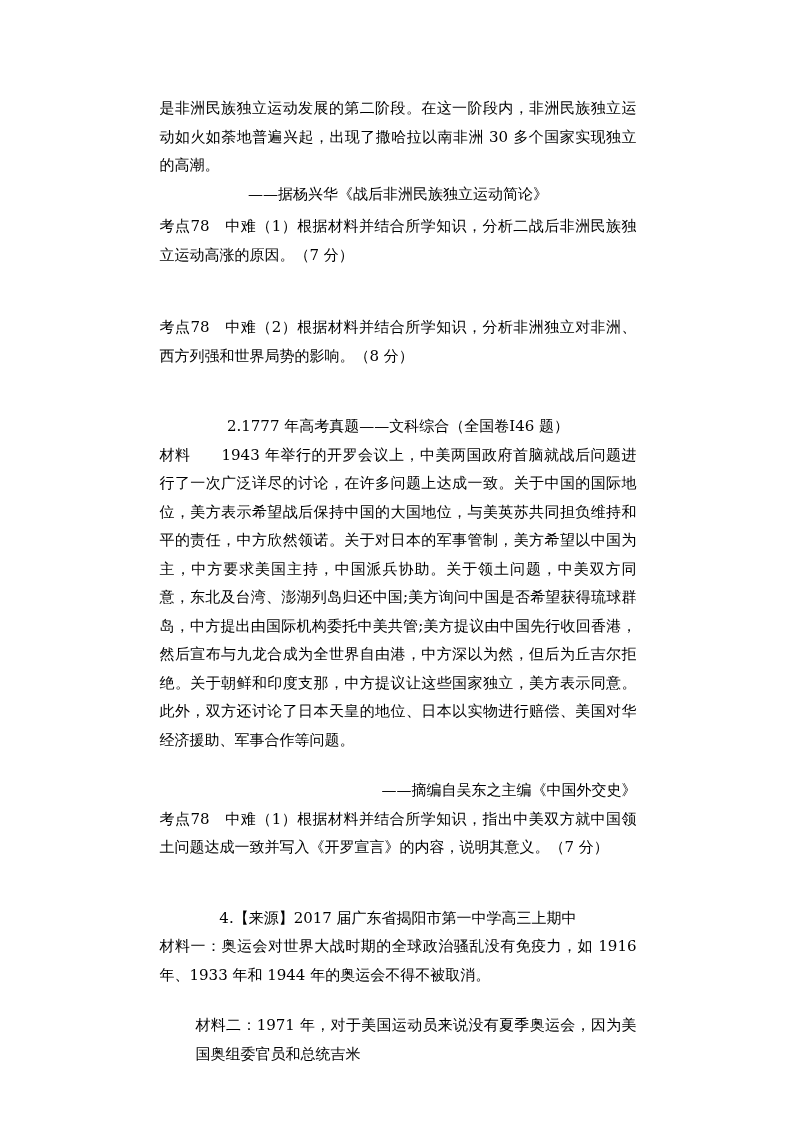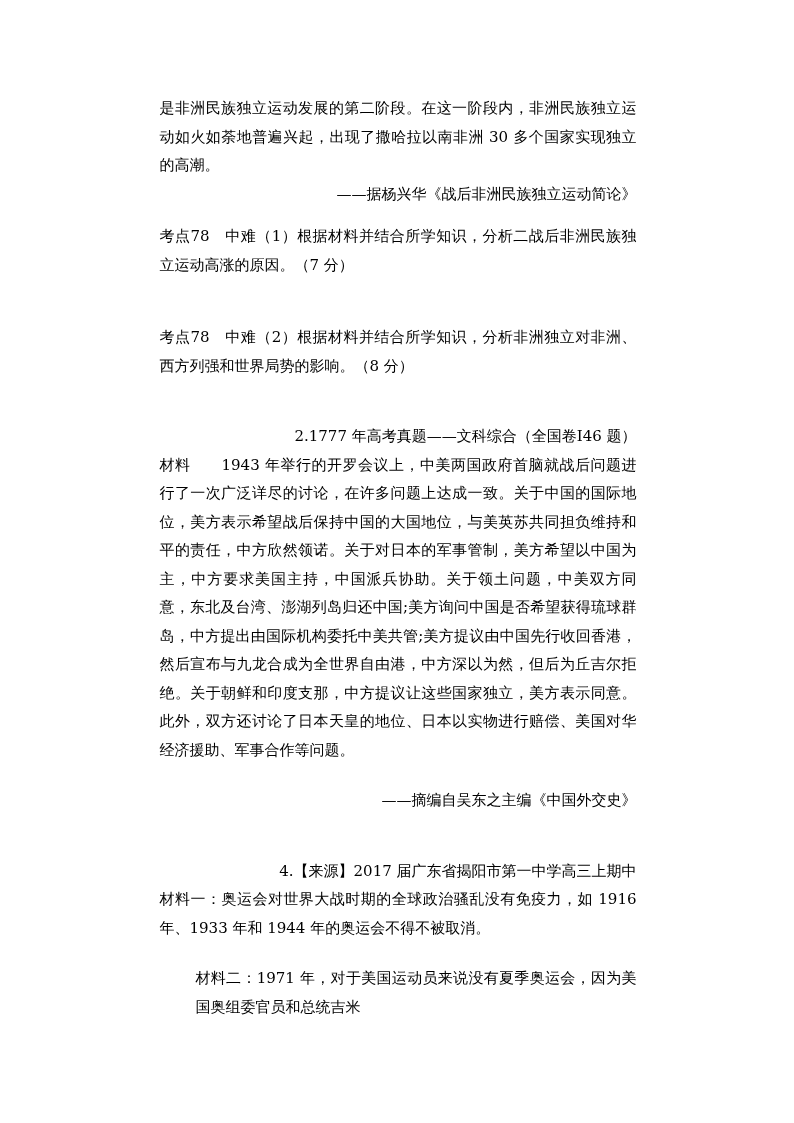--- a/index.html
+++ b/index.html
@@ -20,23 +20,23 @@
     line-height: 28.5px;
     color: #000000;
     overflow: hidden;
   }
   .para {
     margin: 0;
     text-align: justify;
     text-justify: inter-ideograph;
     word-break: break-all;
   }
-  .left  { text-align: right; }
+  .left  { text-align: center; }
   .right { text-align: right; }
-  .gap-xs { margin-top: 14px; }
+  .gap-xs { margin-top: 4px; }
   .gap-sm { margin-top: 22px; margin-left: 36px; }
   .gap    { margin-top: 44px; }
   .gap-lg { margin-top: 42px; }
 </style>
 </head>
 <body>
 
 <div class="page">
 
   <p class="para">是非洲民族独立运动发展的第二阶段。在这一阶段内，非洲民族独立运动如火如荼地普遍兴起，出现了撒哈拉以南非洲 30 多个国家实现独立的高潮。</p>
@@ -46,20 +46,21 @@
   <p class="para gap-xs">考点78　中难（1）根据材料并结合所学知识，分析二战后非洲民族独立运动高涨的原因。（7 分）</p>
 
   <p class="para gap">考点78　中难（2）根据材料并结合所学知识，分析非洲独立对非洲、西方列强和世界局势的影响。（8 分）</p>
 
   <p class="para left gap-lg">2.1777 年高考真题——文科综合（全国卷Ⅰ46 题）</p>
 
   <p class="para">材料　　1943 年举行的开罗会议上，中美两国政府首脑就战后问题进行了一次广泛详尽的讨论，在许多问题上达成一致。关于中国的国际地位，美方表示希望战后保持中国的大国地位，与美英苏共同担负维持和平的责任，中方欣然领诺。关于对日本的军事管制，美方希望以中国为主，中方要求美国主持，中国派兵协助。关于领土问题，中美双方同意，东北及台湾、澎湖列岛归还中国;美方询问中国是否希望获得琉球群岛，中方提出由国际机构委托中美共管;美方提议由中国先行收回香港，然后宣布与九龙合成为全世界自由港，中方深以为然，但后为丘吉尔拒绝。关于朝鲜和印度支那，中方提议让这些国家独立，美方表示同意。此外，双方还讨论了日本天皇的地位、日本以实物进行赔偿、美国对华经济援助、军事合作等问题。</p>
 
   <p class="para right gap-sm">——摘编自吴东之主编《中国外交史》</p>
 
+  <p class="para">考点78　中难（1）根据材料并结合所学知识，指出中美双方就中国领土问题达成一致并写入《开罗宣言》的内容，说明其意义。（7 分）</p>
 
 
   <p class="para left gap-lg">4.【来源】2017 届广东省揭阳市第一中学高三上期中</p>
 
   <p class="para">材料一：奥运会对世界大战时期的全球政治骚乱没有免疫力，如 1916 年、1933 年和 1944 年的奥运会不得不被取消。</p>
 
   <p class="para gap-sm">材料二：1971 年，对于美国运动员来说没有夏季奥运会，因为美国奥组委官员和总统吉米</p>
 
 </div>
 

